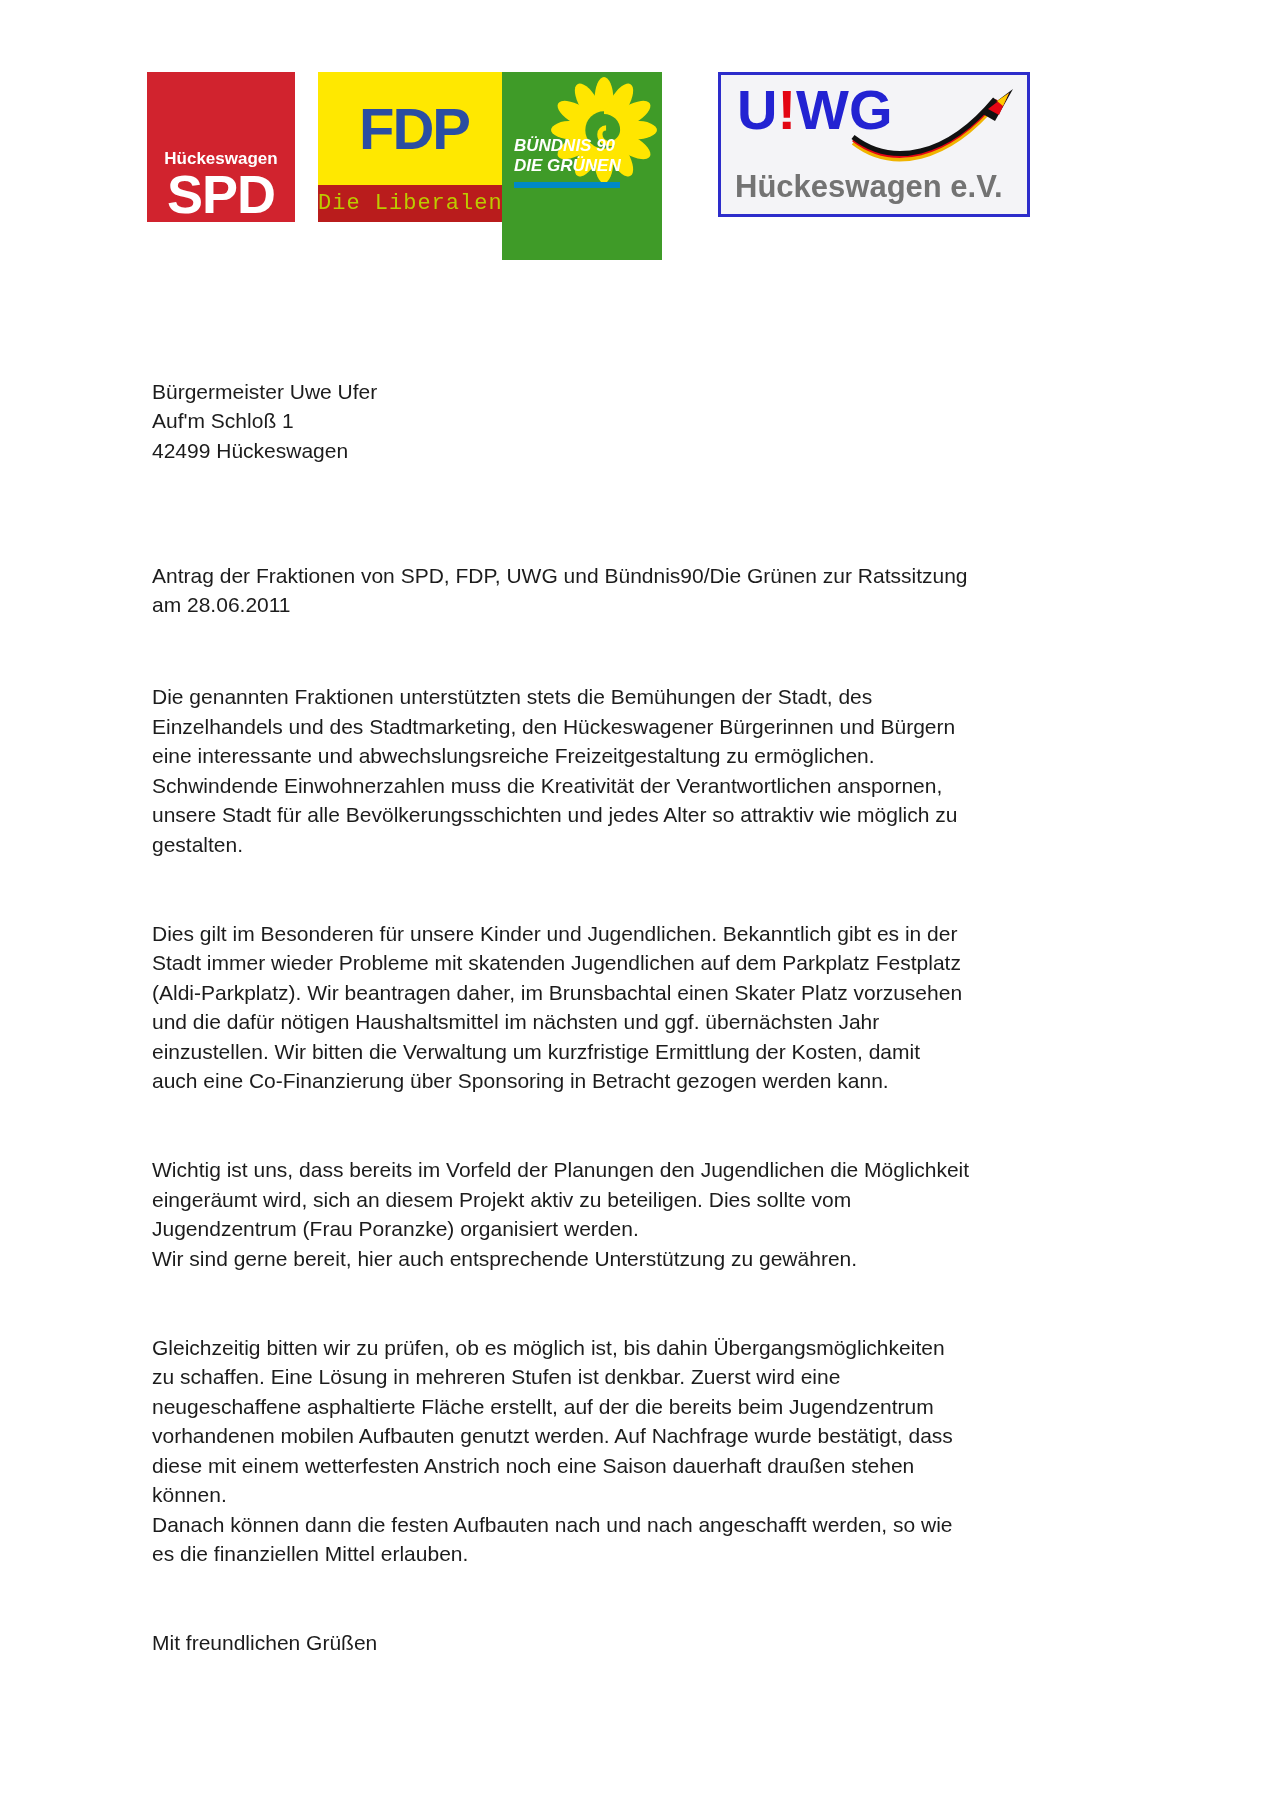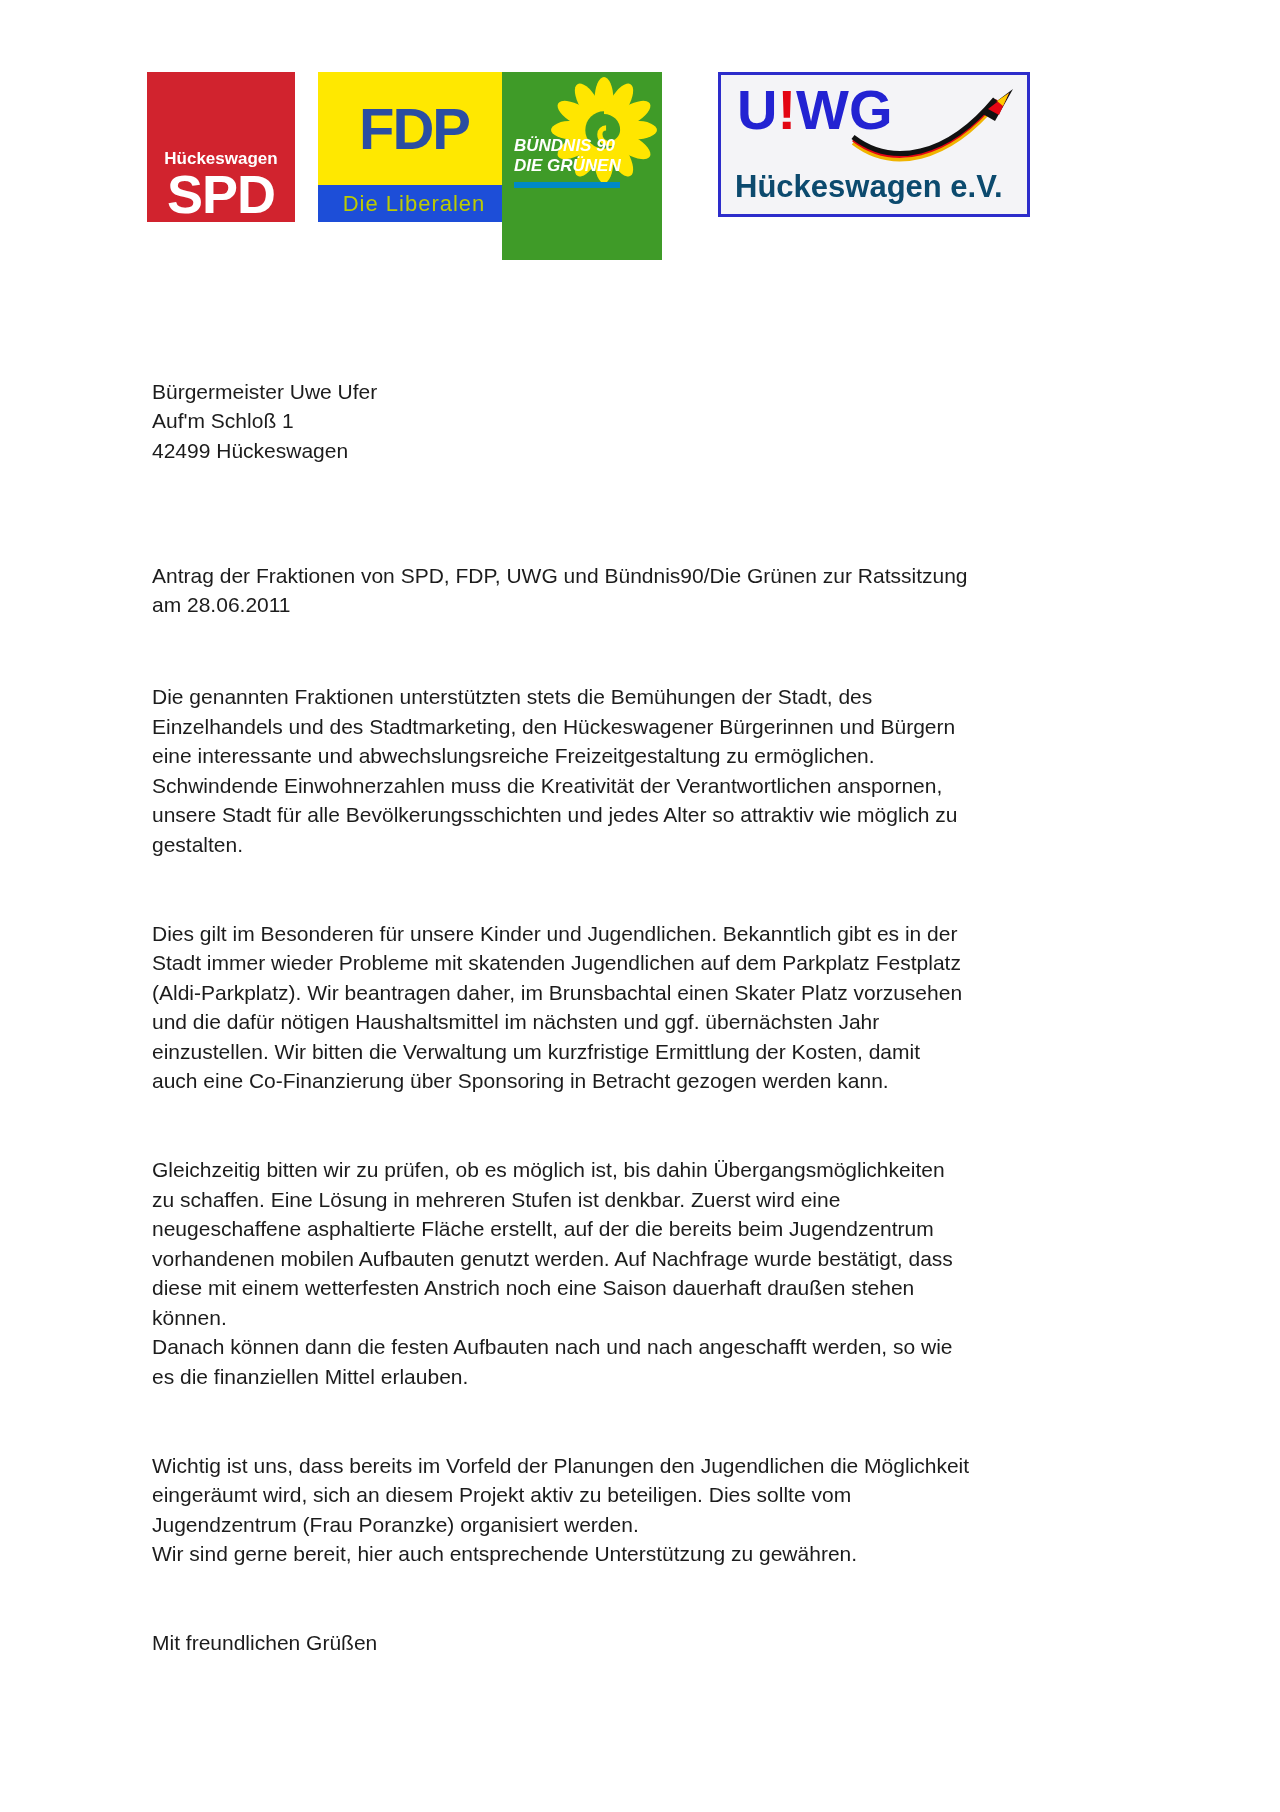--- a/index.html
+++ b/index.html
@@ -13,37 +13,37 @@
 
   .spd{left:147px;width:148px;height:150px;background:#d1232e;
        display:flex;flex-direction:column;align-items:center;justify-content:flex-end;
        padding-bottom:4px;}
   .spd-city{color:#ffffff;font-weight:bold;font-size:17px;margin-bottom:1px;}
   .spd-abbr{color:#ffffff;font-weight:bold;font-size:54px;line-height:48px;letter-spacing:-1px;}
 
   .fdp{left:318px;width:192px;height:150px;background:#ffe800;display:flex;flex-direction:column;}
   .fdp-abbr{flex:1;display:flex;align-items:center;justify-content:center;
             color:#2b4ea2;font-weight:bold;font-size:58px;letter-spacing:-2px;}
-  .fdp-bar{height:37px;background:#1d4ed8;display:flex;align-items:center;justify-content:center;}
+  .fdp-bar{height:37px;background:#b91c1c;display:flex;align-items:center;font-family:Liberation Mono, monospace;}
   .fdp-tagline{color:#bccb00;font-size:22px;letter-spacing:1px;}
 
   .gruene{left:502px;width:160px;height:188px;background:#3f9b28;overflow:hidden;}
   .gruene-flower{position:absolute;left:48px;top:4px;z-index:1;}
   .gruene-text{position:absolute;left:12px;top:64px;z-index:2;color:#ffffff;
                font-style:italic;font-weight:bold;font-size:17px;line-height:20px;
                white-space:pre-line;}
   .gruene-underline{position:absolute;left:12px;top:110px;width:106px;height:6px;
                     background:#0089c6;z-index:2;}
 
   .uwg{left:718px;width:312px;height:145px;background:#f4f4f7;border:3px solid #2d2dcb;}
   .uwg-abbr{position:absolute;left:16px;top:4px;font-weight:bold;
             font-size:56px;line-height:62px;color:#2323d2;z-index:2;}
   .uwg-excl{color:#e30613;}
   .uwg-arrow{position:absolute;left:126px;top:12px;z-index:1;}
-  .uwg-city{position:absolute;left:14px;top:94px;font-weight:bold;font-size:31px;color:#0c4a6e;}
+  .uwg-city{position:absolute;left:14px;top:94px;font-weight:bold;font-size:31px;color:#737373;}
 
   
   .letter{position:absolute;left:152px;top:347px;width:980px;
           font-size:21px;line-height:29.5px;white-space:pre-line;}
   .recipient{margin:0 0 66px 0;}
   .subject{margin:0 0 33px 0;}
   .heading{font-weight:bold;margin:0 0 31px 0;}
   .para{margin:0 0 30px 0;}
   .closing{margin:0 0 87px 0;}
 </style>
@@ -140,29 +140,29 @@
 eine interessante und abwechslungsreiche Freizeitgestaltung zu ermöglichen.
 Schwindende Einwohnerzahlen muss die Kreativität der Verantwortlichen anspornen,
 unsere Stadt für alle Bevölkerungsschichten und jedes Alter so attraktiv wie möglich zu
 gestalten.</div>
     <div class="para">Dies gilt im Besonderen für unsere Kinder und Jugendlichen. Bekanntlich gibt es in der
 Stadt immer wieder Probleme mit skatenden Jugendlichen auf dem Parkplatz Festplatz
 (Aldi-Parkplatz). Wir beantragen daher, im Brunsbachtal einen Skater Platz vorzusehen
 und die dafür nötigen Haushaltsmittel im nächsten und ggf. übernächsten Jahr
 einzustellen. Wir bitten die Verwaltung um kurzfristige Ermittlung der Kosten, damit
 auch eine Co-Finanzierung über Sponsoring in Betracht gezogen werden kann.</div>
+    <div class="para">Wichtig ist uns, dass bereits im Vorfeld der Planungen den Jugendlichen die Möglichkeit
+eingeräumt wird, sich an diesem Projekt aktiv zu beteiligen.  Dies sollte vom
+Jugendzentrum (Frau Poranzke) organisiert werden.
+Wir sind gerne bereit, hier auch entsprechende Unterstützung zu gewähren.</div>
     <div class="para">Gleichzeitig bitten wir zu prüfen, ob es möglich ist, bis dahin Übergangsmöglichkeiten
 zu schaffen. Eine Lösung in mehreren Stufen ist denkbar. Zuerst wird eine
 neugeschaffene asphaltierte Fläche erstellt, auf der die bereits beim Jugendzentrum
 vorhandenen mobilen Aufbauten genutzt werden. Auf Nachfrage wurde bestätigt, dass
 diese mit einem wetterfesten Anstrich noch eine Saison dauerhaft draußen stehen
 können.
 Danach können dann die festen Aufbauten nach und nach angeschafft werden, so wie
 es die finanziellen Mittel erlauben.</div>
-    <div class="para">Wichtig ist uns, dass bereits im Vorfeld der Planungen den Jugendlichen die Möglichkeit
-eingeräumt wird, sich an diesem Projekt aktiv zu beteiligen.  Dies sollte vom
-Jugendzentrum (Frau Poranzke) organisiert werden.
-Wir sind gerne bereit, hier auch entsprechende Unterstützung zu gewähren.</div>
     <div class="closing">Mit freundlichen Grüßen</div>
     
   </div>
 
 </div>
 
 </body></html>

